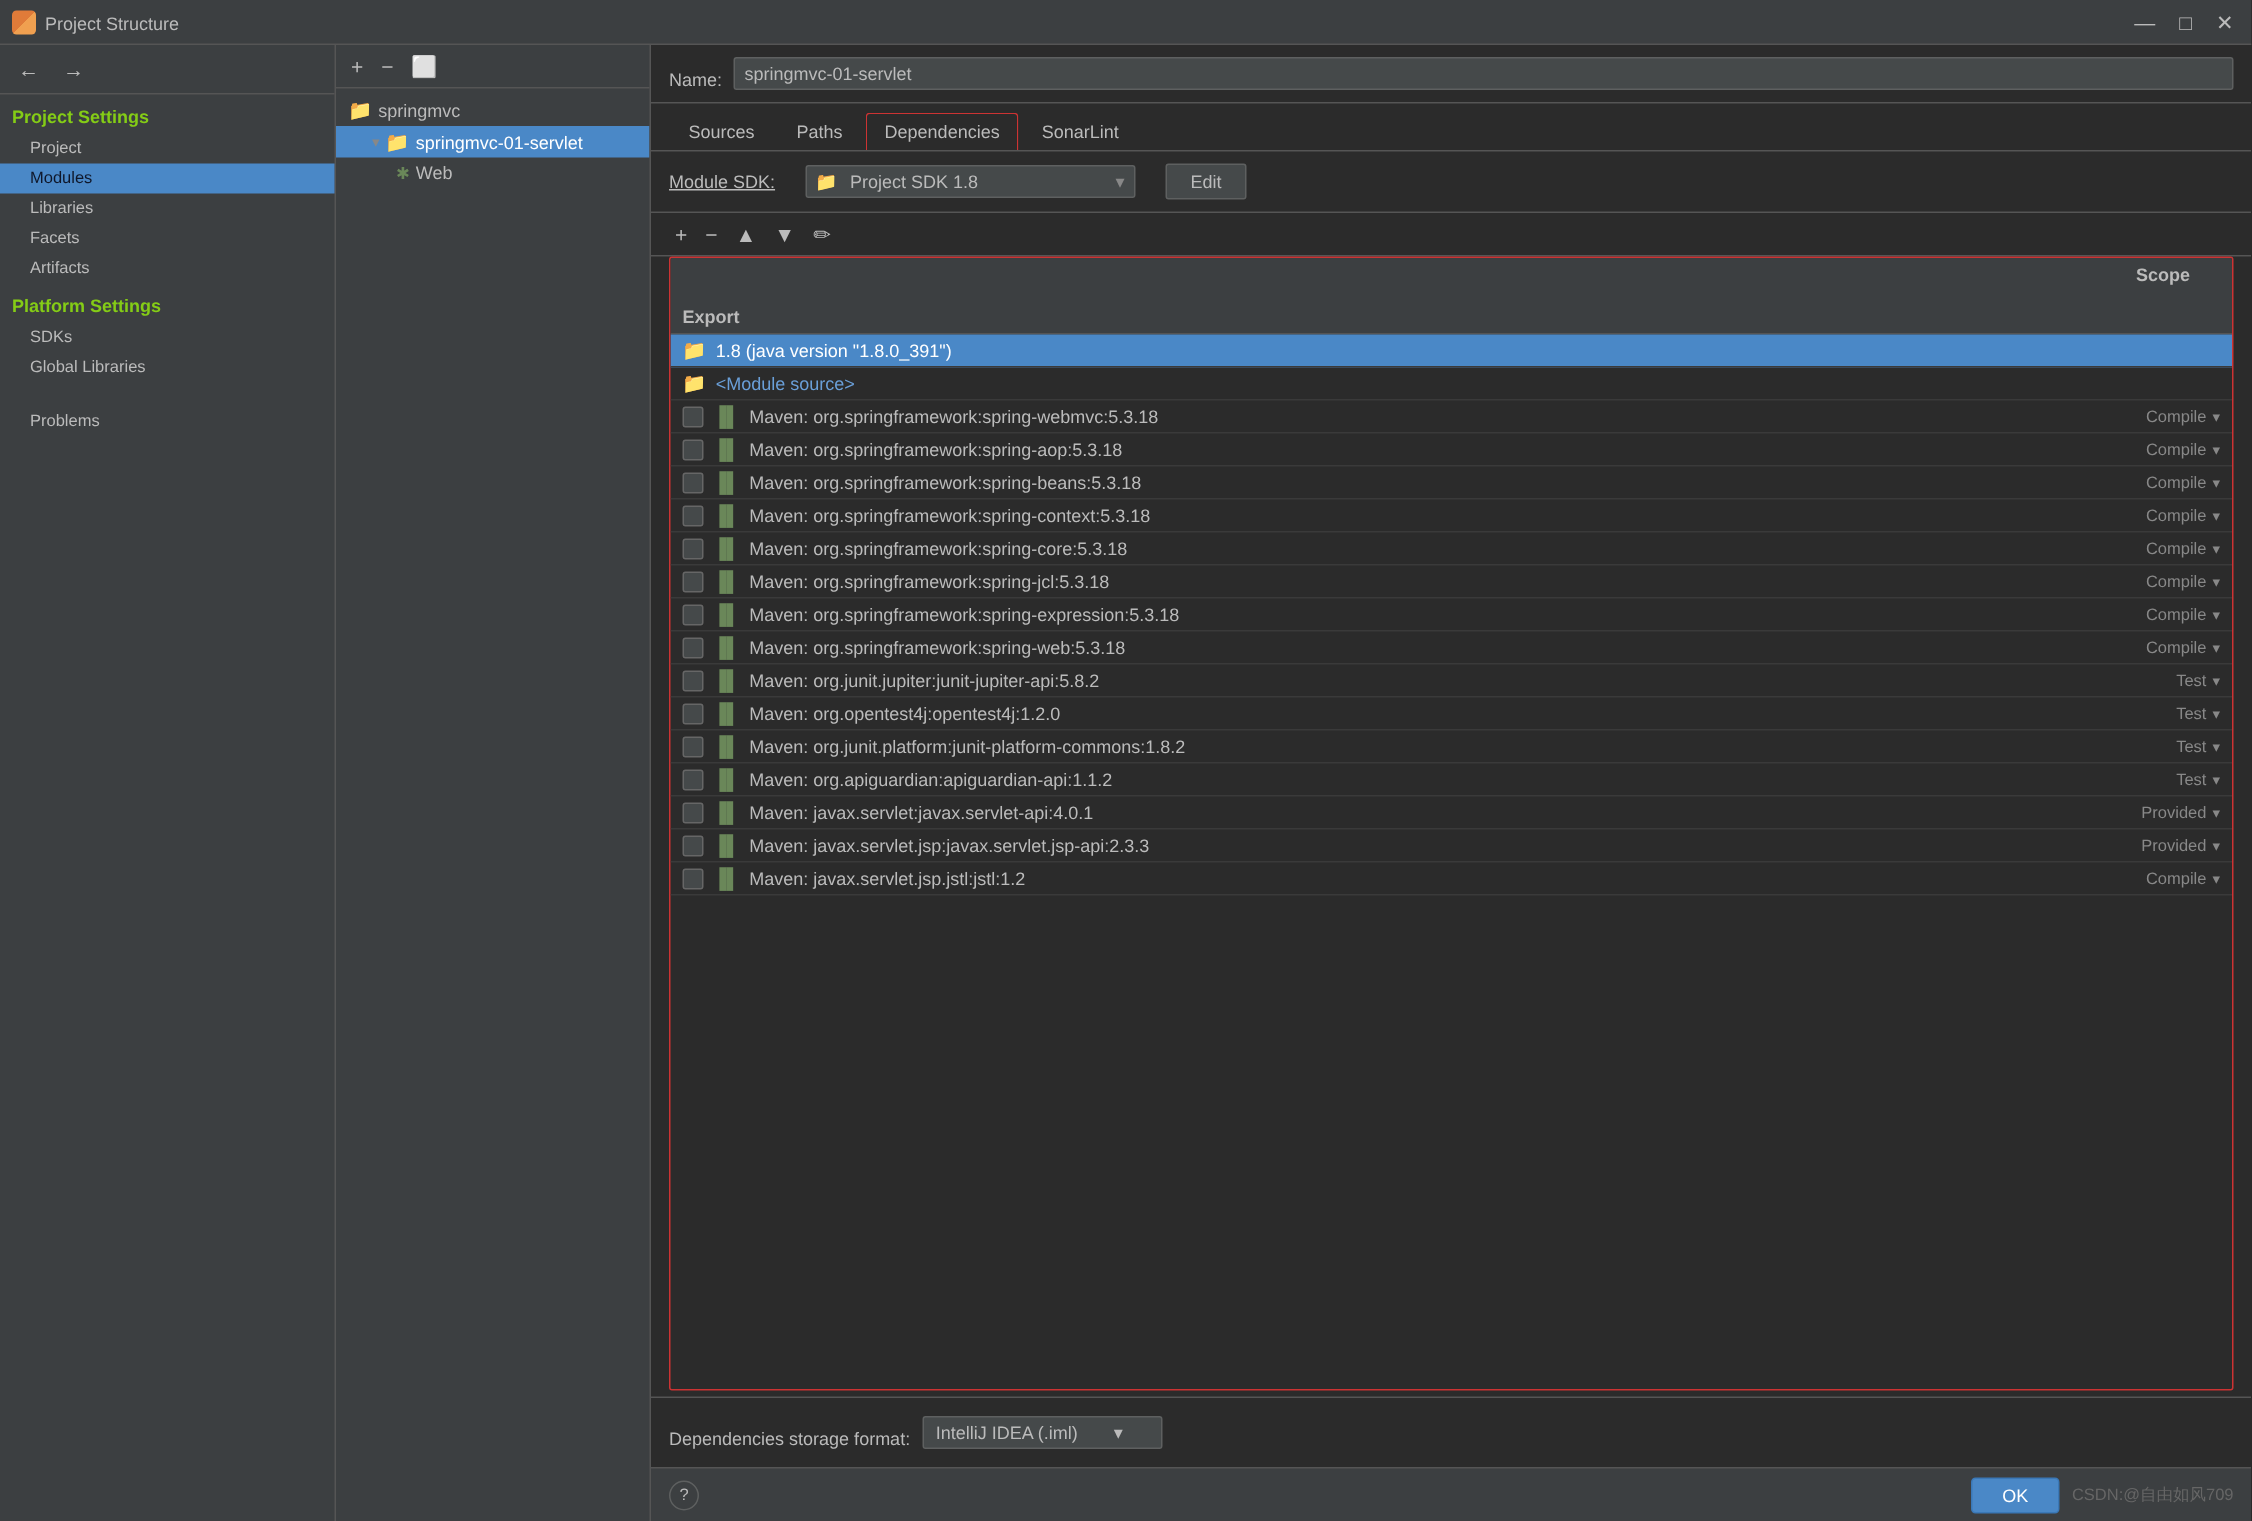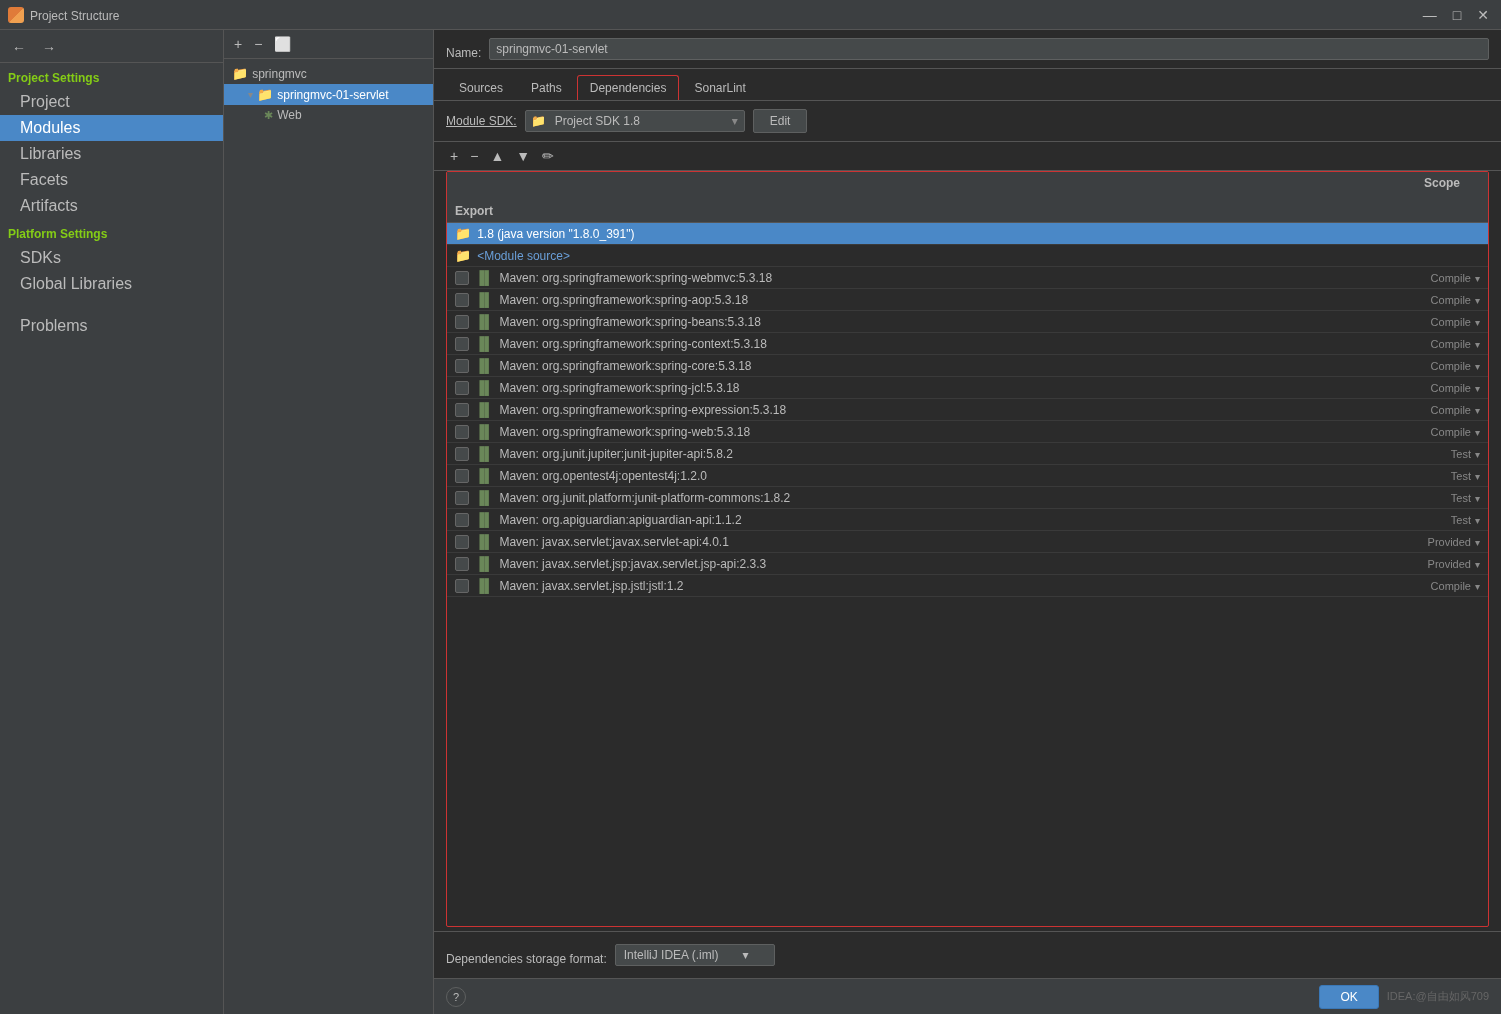--- a/index.html
+++ b/index.html
@@ -82,25 +82,25 @@
     .section-header {
       color: #84cc16;
       font-weight: bold;
       font-size: 12px;
       padding: 8px 8px 4px 8px;
     }
     .sidebar-item {
       padding: 4px 8px 4px 20px;
       cursor: pointer;
       color: #bbbbbb;
-      font-size: 16px;
+      font-size: 11px;
     }
     .sidebar-item.active {
       background: #4a88c7;
-      color: #ffffff;
+      color: #0f172a;
     }
     
     .module-panel {
       width: 210px;
       background: #3c3f41;
       border-right: 1px solid #555;
       display: flex;
       flex-direction: column;
       flex-shrink: 0;
     }
@@ -182,21 +182,21 @@
     }
     .tab.active {
       background: #2b2b2b;
       color: #bbbbbb;
       border-color: #cc3333;
     }
     .sdk-row {
       display: flex;
       align-items: center;
       padding: 8px 12px;
-      gap: 8px;
+      gap: 20px;
       border-bottom: 1px solid #555;
     }
     .sdk-label { color: #bbbbbb; font-size: 12px; text-decoration: underline; }
     .sdk-select {
       background: #45494a;
       border: 1px solid #5e6060;
       color: #bbbbbb;
       padding: 3px 6px;
       font-size: 12px;
       border-radius: 2px;
@@ -573,18 +573,18 @@
         <div class="storage-select">
           <span>IntelliJ IDEA (.iml)</span>
           <span style="margin-left:8px;">▾</span>
         </div>
       </div>
 
       <div class="dialog-footer">
         <button class="help-btn">?</button>
         <div style="flex:1;"></div>
         <button class="ok-btn">OK</button>
-        <span class="watermark">IDEA:@自由如风709</span>
+        <span class="watermark">CSDN:@自由如风709</span>
       </div>
     </div>
 
   </div>
 </div>
 
 </body></html>

